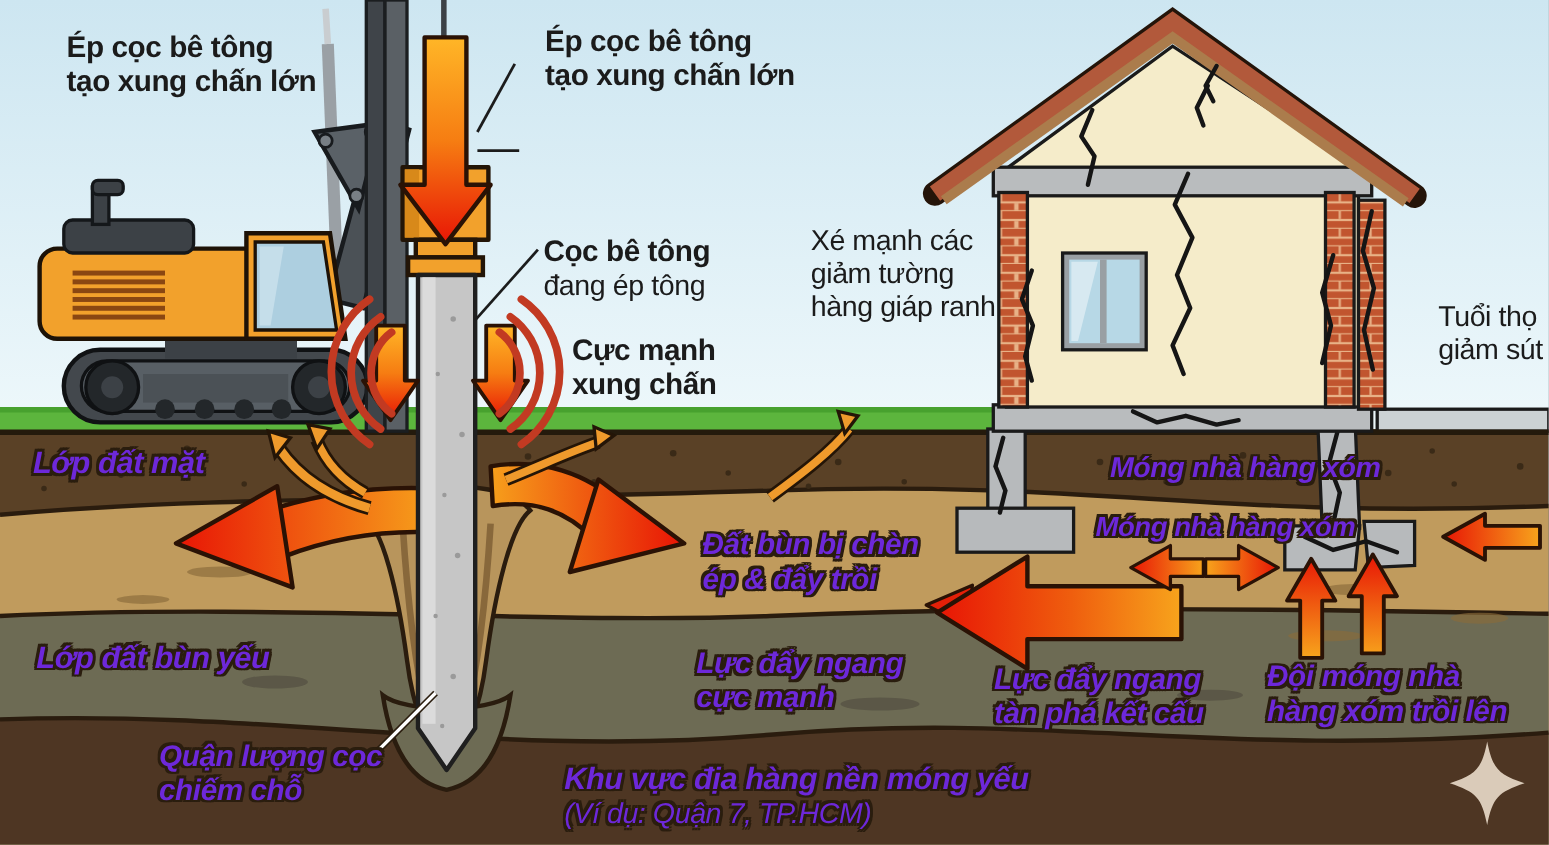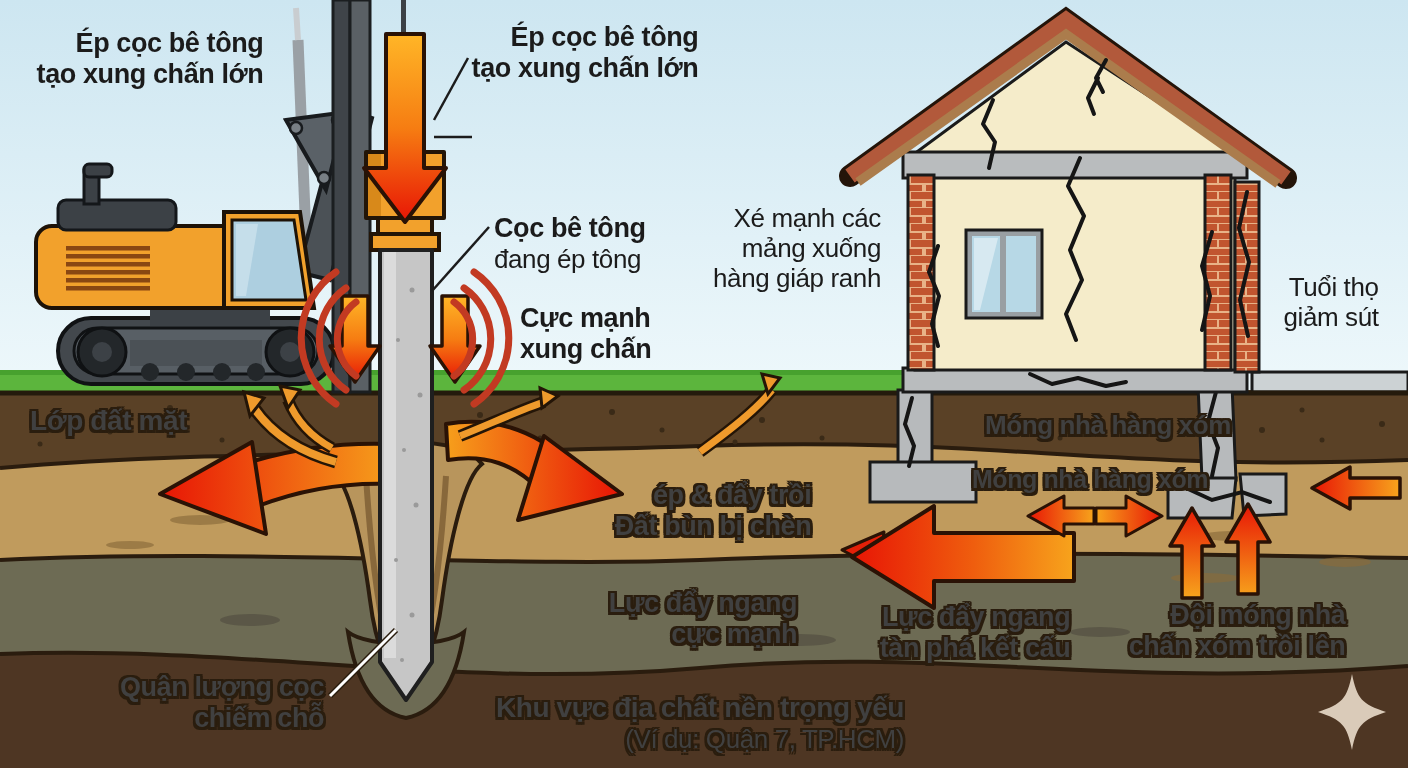--- a/index.html
+++ b/index.html
@@ -1,26 +1,26 @@
 <!DOCTYPE html>
 <html><head>
 <meta charset="utf-8">
 <style>
   html,body{margin:0;padding:0;background:#777;}
   #stage{position:relative;width:1408px;height:768px;overflow:hidden;background:#d7ecf4;}
   #scene{position:absolute;left:0;top:0;}
   .lbl{position:absolute;font-family:"Liberation Sans",sans-serif;line-height:1.16;letter-spacing:-.4px;white-space:nowrap;z-index:5;}
-  .c{transform:translateX(-50%);text-align:right;}
+  .c{transform:translateX(-50%);text-align:left;margin-left:24px;}
   .dark{color:#1b1b1b;}
   .b{font-weight:700;}
   .s27{font-size:27px;} .s26{font-size:26px;} .s25{font-size:25px;} .s28{font-size:28px;}
-  .out{color:#404040;font-weight:700;
+  .out{color:#6d28d9;font-weight:700;
     text-shadow:-2.5px -2.5px 0 #2a1d0e,2.5px -2.5px 0 #2a1d0e,-2.5px 2.5px 0 #2a1d0e,
                 2.5px 2.5px 0 #2a1d0e,-2.5px 0 0 #2a1d0e,2.5px 0 0 #2a1d0e,
-                0 -2.5px 0 #2a1d0e,0 2.5px 0 #2a1d0e;}
+                0 -2.5px 0 #2a1d0e,0 2.5px 0 #2a1d0e;font-style:italic;}
 </style>
 </head>
 <body>
 
 <div id="stage">
 
 <svg id="scene" width="1408" height="768" viewBox="0 0 1408 768">
   <defs>
     <linearGradient id="g_sky" x1="0" y1="0" x2="0" y2="1">
       <stop offset="0" stop-color="#cde6f1"></stop>
@@ -313,21 +313,21 @@
   <div>đang ép tông</div>
 </div>
 
 <div class="lbl dark b s27" style="left:520px;top:303px">
   <div>Cực mạnh</div>
   <div>xung chấn</div>
 </div>
 
 <div class="lbl c dark s26" style="left:797px;top:203px">
   <div>Xé mạnh các</div>
-  <div>mảng xuống</div>
+  <div>giảm tường</div>
   <div>hàng giáp ranh</div>
 </div>
 
 <div class="lbl c dark s26" style="left:1331px;top:272px">
   <div>Tuổi thọ</div>
   <div>giảm sút</div>
 </div>
 
 <div class="lbl out s28" style="left:30px;top:405px">
   <div>Lớp đất mặt</div>
@@ -335,43 +335,46 @@
 
 <div class="lbl c out s26" style="left:1108px;top:410px">
   <div>Móng nhà hàng xóm</div>
 </div>
 
 <div class="lbl c out s25" style="left:1090px;top:465px">
   <div>Móng nhà hàng xóm</div>
 </div>
 
 <div class="lbl c out s27" style="left:713px;top:480px">
+  <div>Đất bùn bị chèn</div>
   <div>ép &amp; đẩy trồi</div>
-  <div>Đất bùn bị chèn</div>
-</div>
-
+</div>
+
+<div class="lbl out s28" style="left:33px;top:582px">
+  <div>Lớp đất bùn yếu</div>
+</div>
 
 <div class="lbl c out s27" style="left:703px;top:588px">
   <div>Lực đẩy ngang</div>
   <div>cực mạnh</div>
 </div>
 
 <div class="lbl c out s27" style="left:975px;top:602px">
   <div>Lực đẩy ngang</div>
   <div>tàn phá kết cấu</div>
 </div>
 
 <div class="lbl c out s27" style="left:1237px;top:600px">
   <div>Đội móng nhà</div>
-  <div>chấn xóm trồi lên</div>
+  <div>hàng xóm trồi lên</div>
 </div>
 
 <div class="lbl c out s27" style="left:222px;top:672px">
   <div>Quận lượng cọc</div>
   <div>chiếm chỗ</div>
 </div>
 
 <div class="lbl c out" style="left:700px;top:692px">
-  <div class="s28">Khu vực địa chất nền trọng yếu</div>
+  <div class="s28">Khu vực địa hàng nền móng yếu</div>
   <div class="s26" style="font-weight:500">(Ví dụ: Quận 7, TP.HCM)</div>
 </div>
 
 </div>
 
 </body></html>

